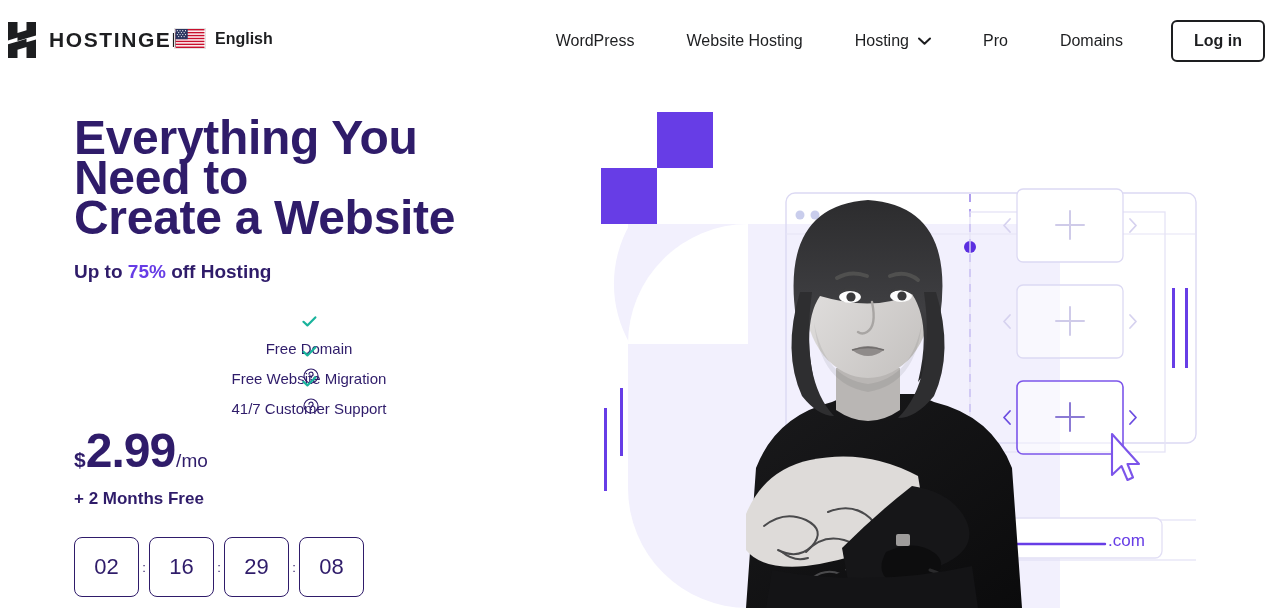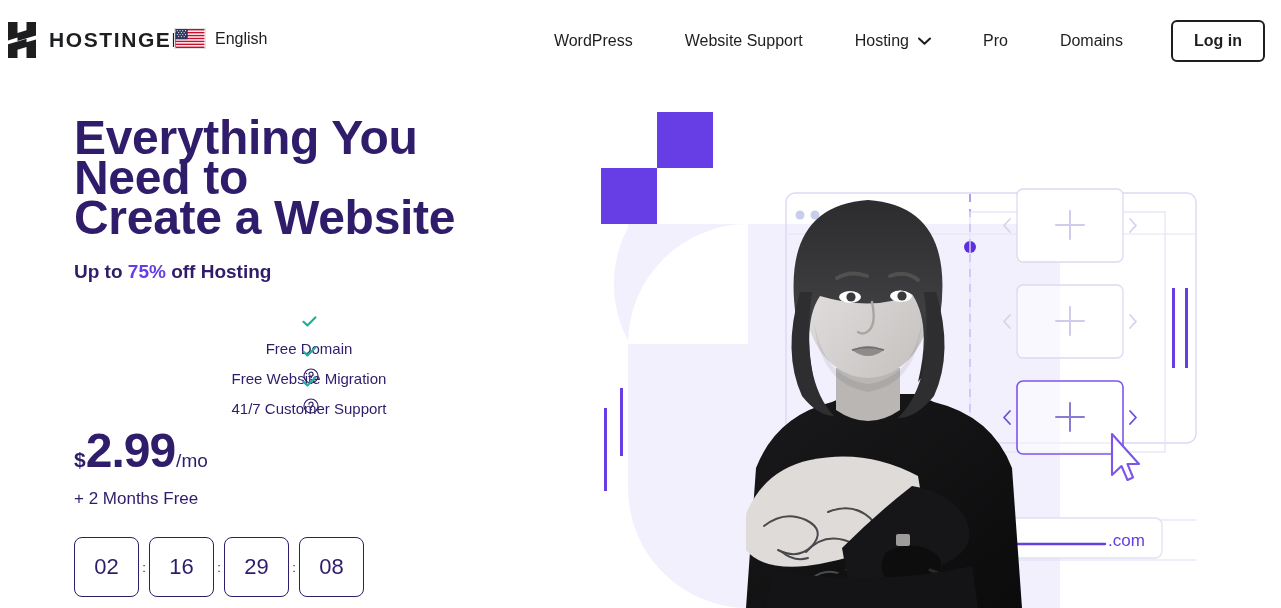--- a/index.html
+++ b/index.html
@@ -25,21 +25,21 @@
   .logo-mark { width: 28px; height: 36px; display:block; }
   .logo-word {
     font-size: 21px; font-weight: 700; letter-spacing: 1.6px;
     color: #1d1e20;
   }
   .lang {
     position: absolute; left: 174px; top: 28px;
     display: flex; align-items: center; gap: 9px;
   }
   .flag { width: 32px; height: 21px; display:block; border:1px solid #e3e3e3;}
-  .lang-label { font-size: 16px; font-weight: 400; color: #1d1e20; }
+  .lang-label { font-size: 16px; font-weight: 700; color: #1d1e20; }
 
   .nav {
     position: absolute; right: 16px; top: 0; height: 82px;
     display: flex; align-items: center; gap: 16px;
   }
   .nav-item {
     font-size: 16px; color: #1d1e20; padding: 0 18px;
     white-space: nowrap; cursor: pointer;
     display:flex; align-items:center; gap:9px;
   }
@@ -75,21 +75,21 @@
 
   .price-row {
     margin-top: 33px;
     display: flex; align-items: baseline;
     color: #2f1c6a;
   }
   .cur { font-size: 21px; font-weight: 700; }
   .amount { font-size: 48px; font-weight: 700; letter-spacing: -1px; line-height: 1; }
   .per { font-size: 19px; font-weight: 400; margin-left: 1px; }
   .bonus {
-    margin-top: 14px; font-size: 17px; font-weight: 400; color: #2f1c6a;
+    margin-top: 14px; font-size: 17px; font-weight: 700; color: #2f1c6a;
   }
 
   .timer { margin-top: 28px; display: flex; align-items: center; }
   .tbox {
     width: 65px; height: 60px;
     border: 1.5px solid #2f1c6a; border-radius: 8px;
     display: flex; align-items: center; justify-content: center;
     font-size: 22px; color: #2f1c6a; background:#fff;
   }
   .tsep { width: 10px; text-align: center; font-size: 13px; color: #2f1c6a; }
@@ -151,21 +151,21 @@
       </g>
     </svg>
     <span class="lang-label">English</span>
   </div>
 
   <nav class="nav">
     <div class="nav-item">
       <span>WordPress</span>
     </div>
     <div class="nav-item">
-      <span>Website Support</span>
+      <span>Website Hosting</span>
     </div>
     <div class="nav-item">
       <span>Hosting</span>
       <svg class="caret" viewBox="0 0 13 8">
         <path d="M1 1.5 L6.5 6.8 L12 1.5" fill="none" stroke="#1d1e20" stroke-width="2" stroke-linecap="round" stroke-linejoin="round"></path>
       </svg>
     </div>
     <div class="nav-item">
       <span>Pro</span>
     </div>

